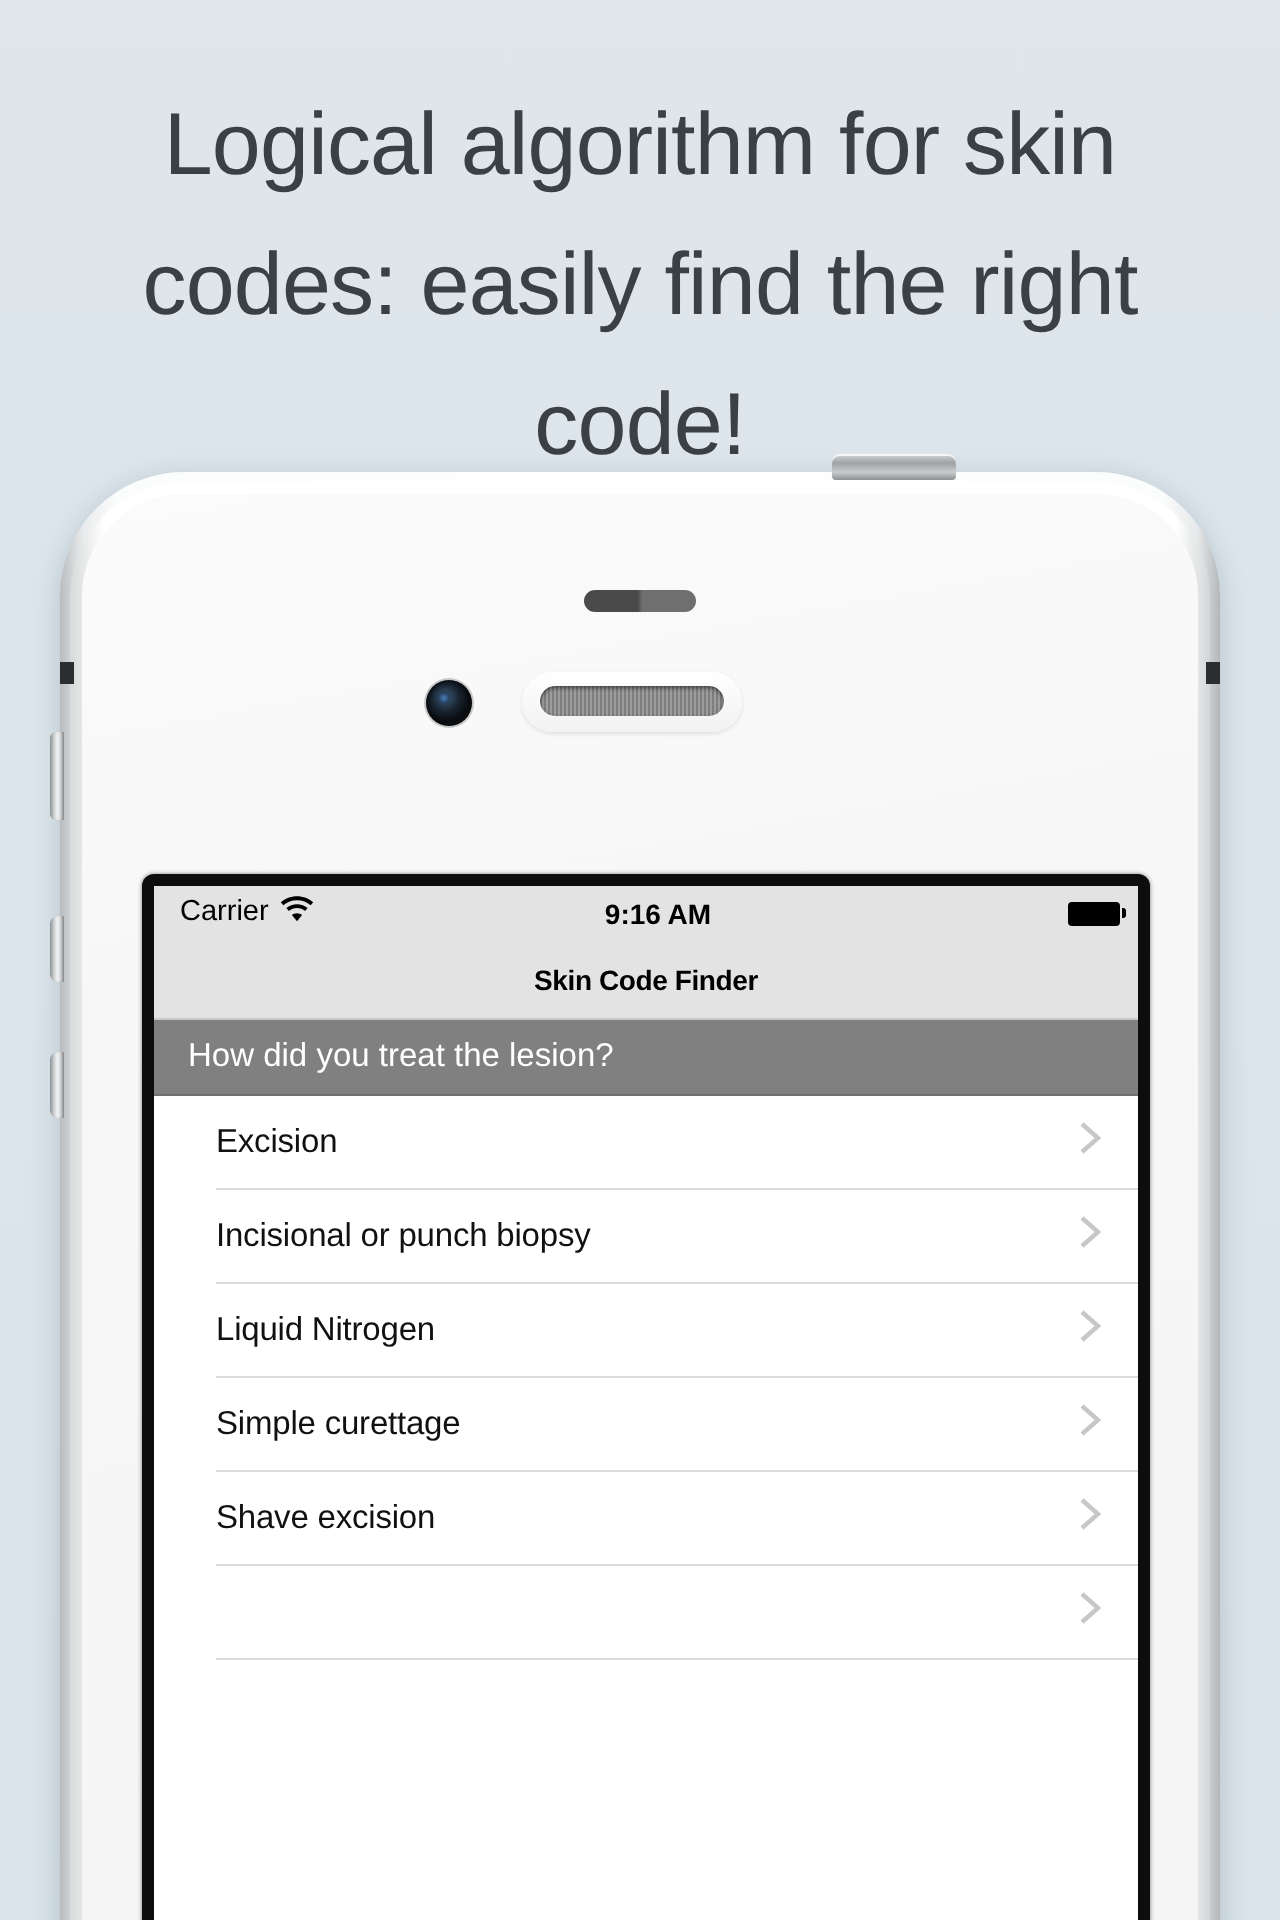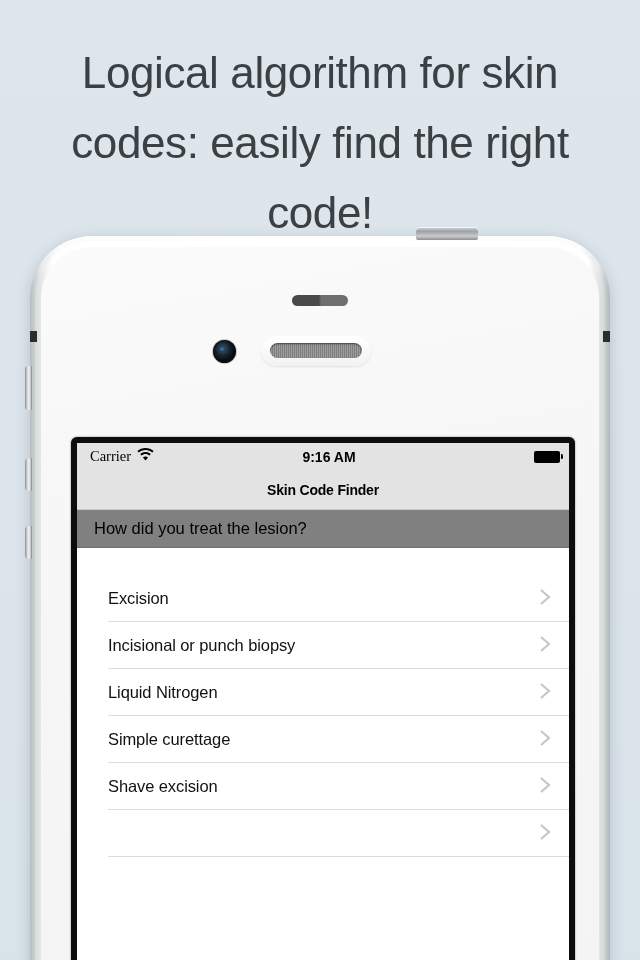--- a/index.html
+++ b/index.html
@@ -198,21 +198,20 @@
     display: flex;
     align-items: center;
     padding: 0 9px 0 13px;
     font-size: 14.5px;
     color: #000;
     position: relative;
   }
   .status-left {
     display: flex;
     gap: 6px;
-    font-family: Liberation Serif, serif;
   }
   .status-time {
     position: absolute;
     left: 12px; right: 0;
     text-align: center;
     font-size: 14px;
     font-weight: bold;
     pointer-events: none;
   }
   .status-right {
@@ -255,29 +254,28 @@
     letter-spacing: -0.2px;
   }
 
   
   .section-header {
     height: 38px;
     background: #808080;
     display: flex;
     align-items: center;
     padding-left: 17px;
-    color: #000000;
+    color: #ffffff;
     font-size: 16.5px;
     border-bottom: 1px solid #6f6f6f;
   }
 
   
   .table-list {
     background: #ffffff;
-    margin-top: 27px;
   }
   .row {
     position: relative;
     height: 47px;
     display: flex;
     align-items: center;
     padding: 0 18px 0 31px;
     background: #ffffff;
   }
   .row::after {

